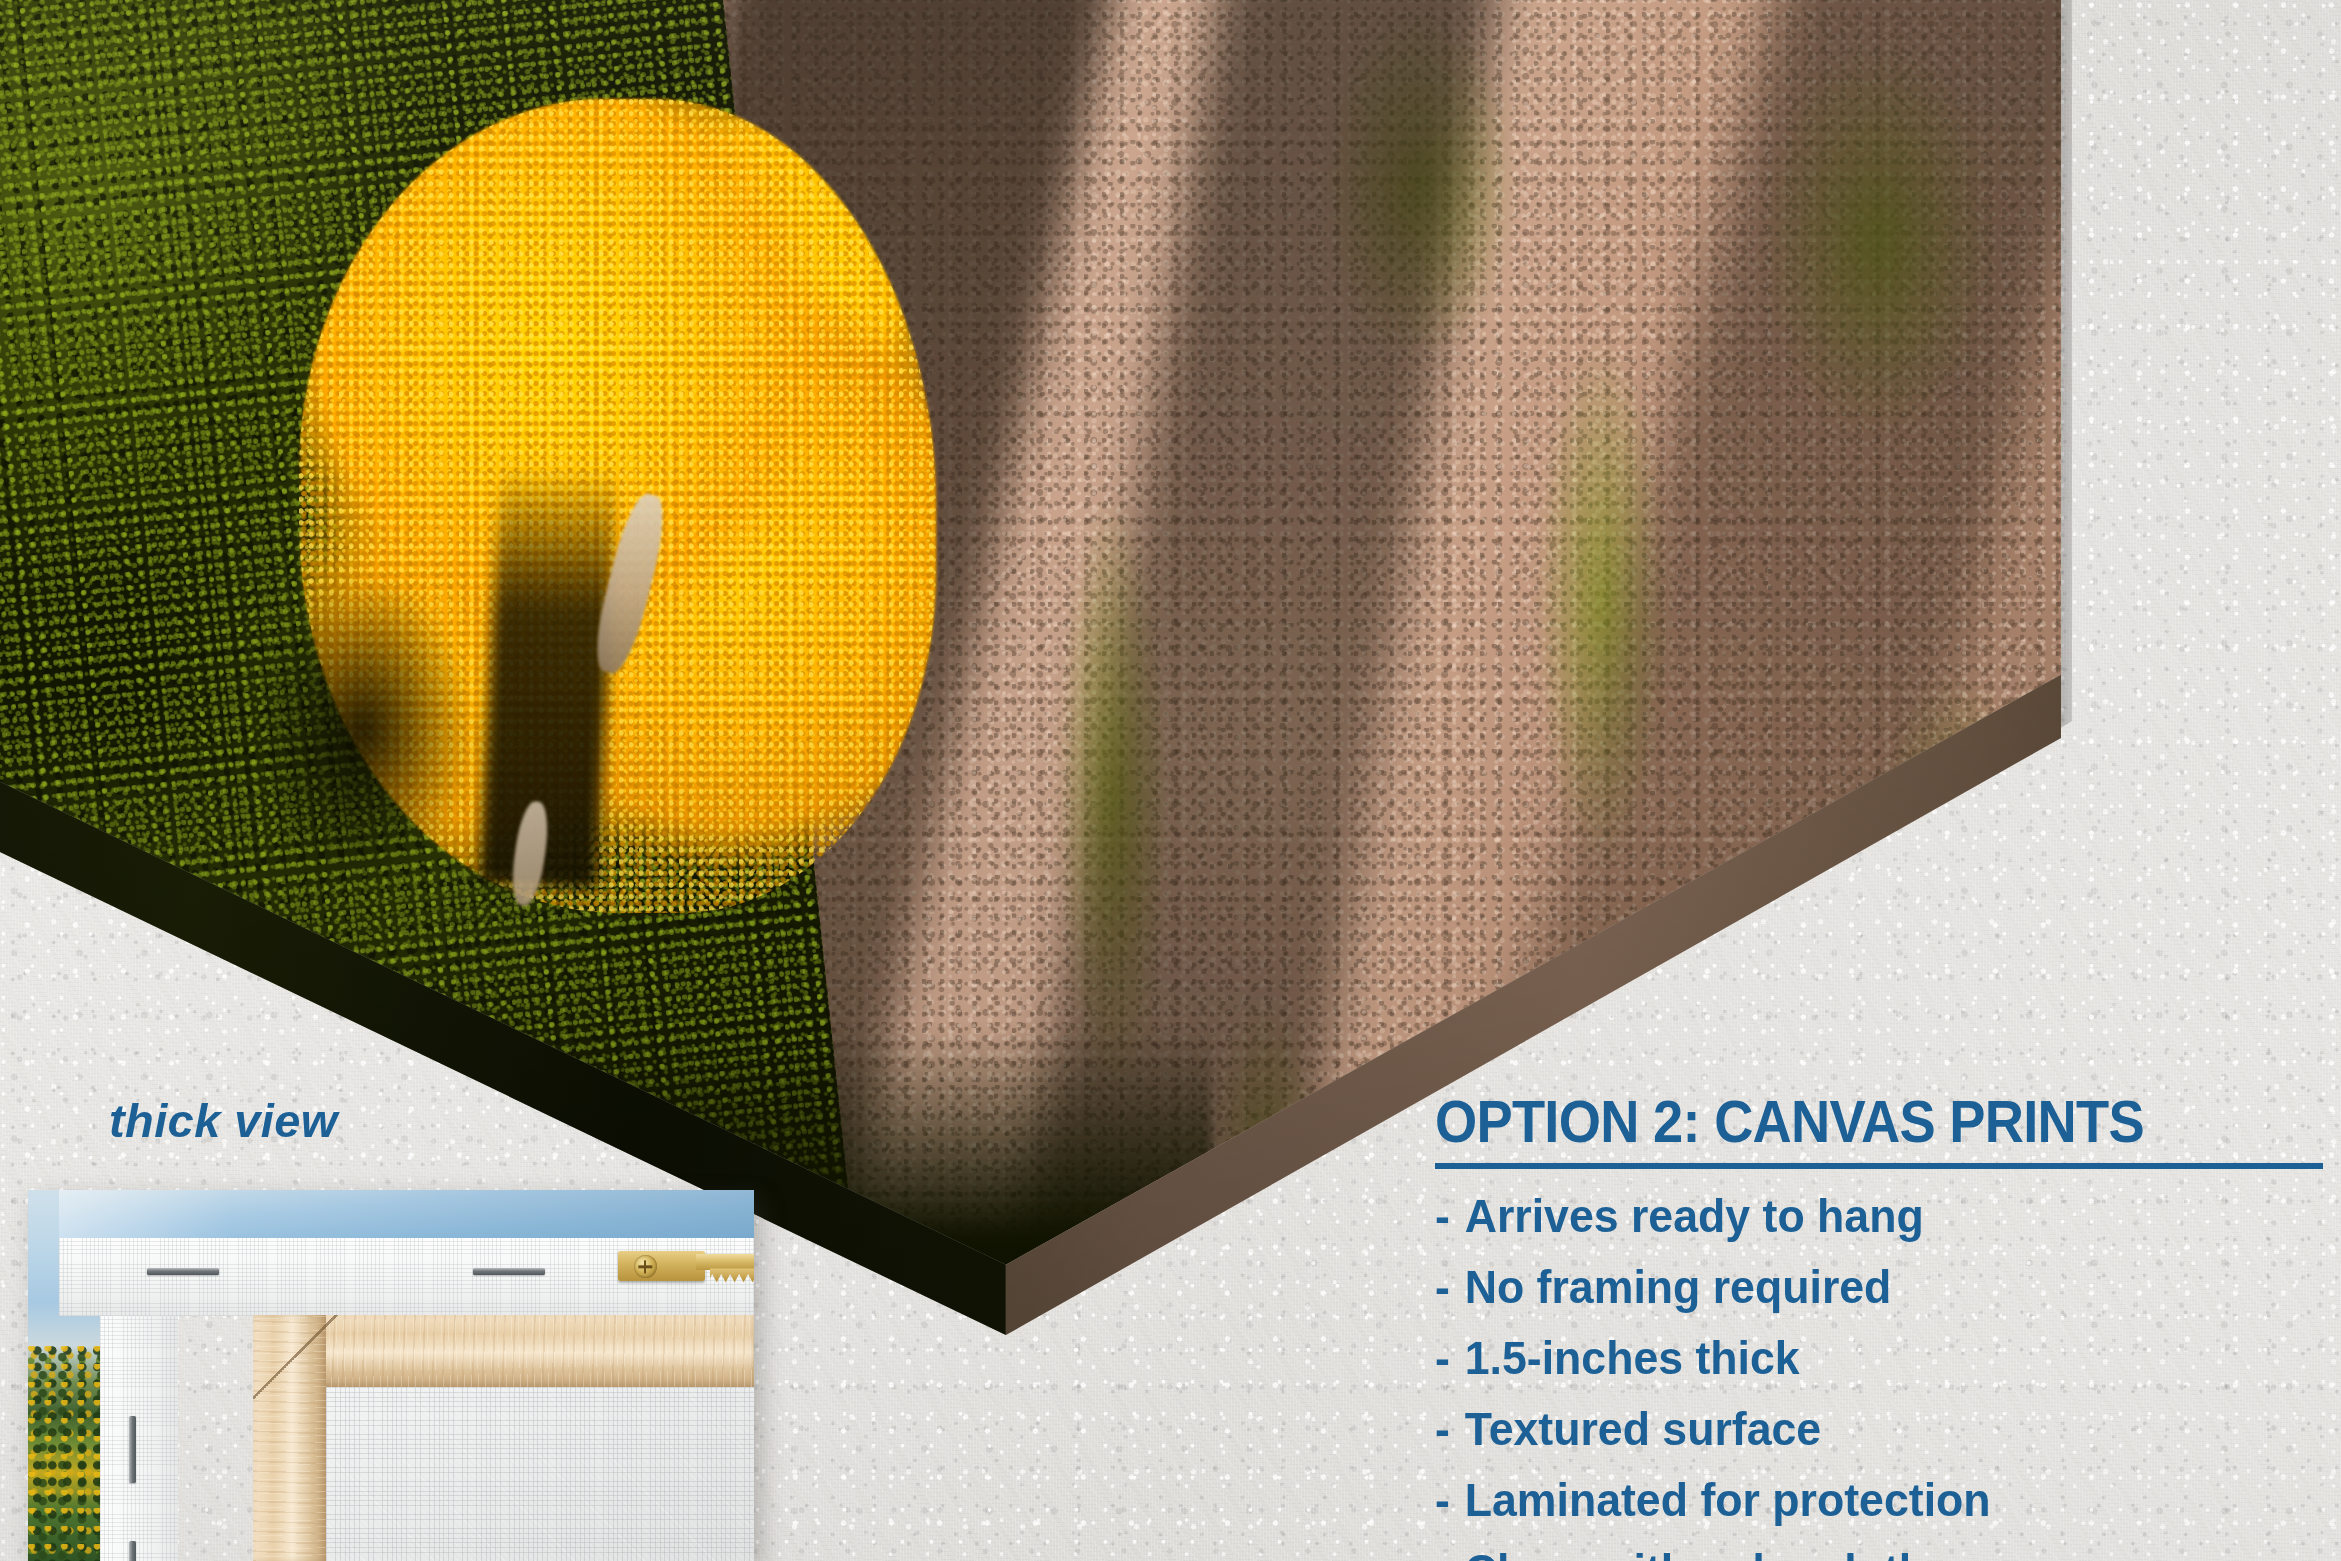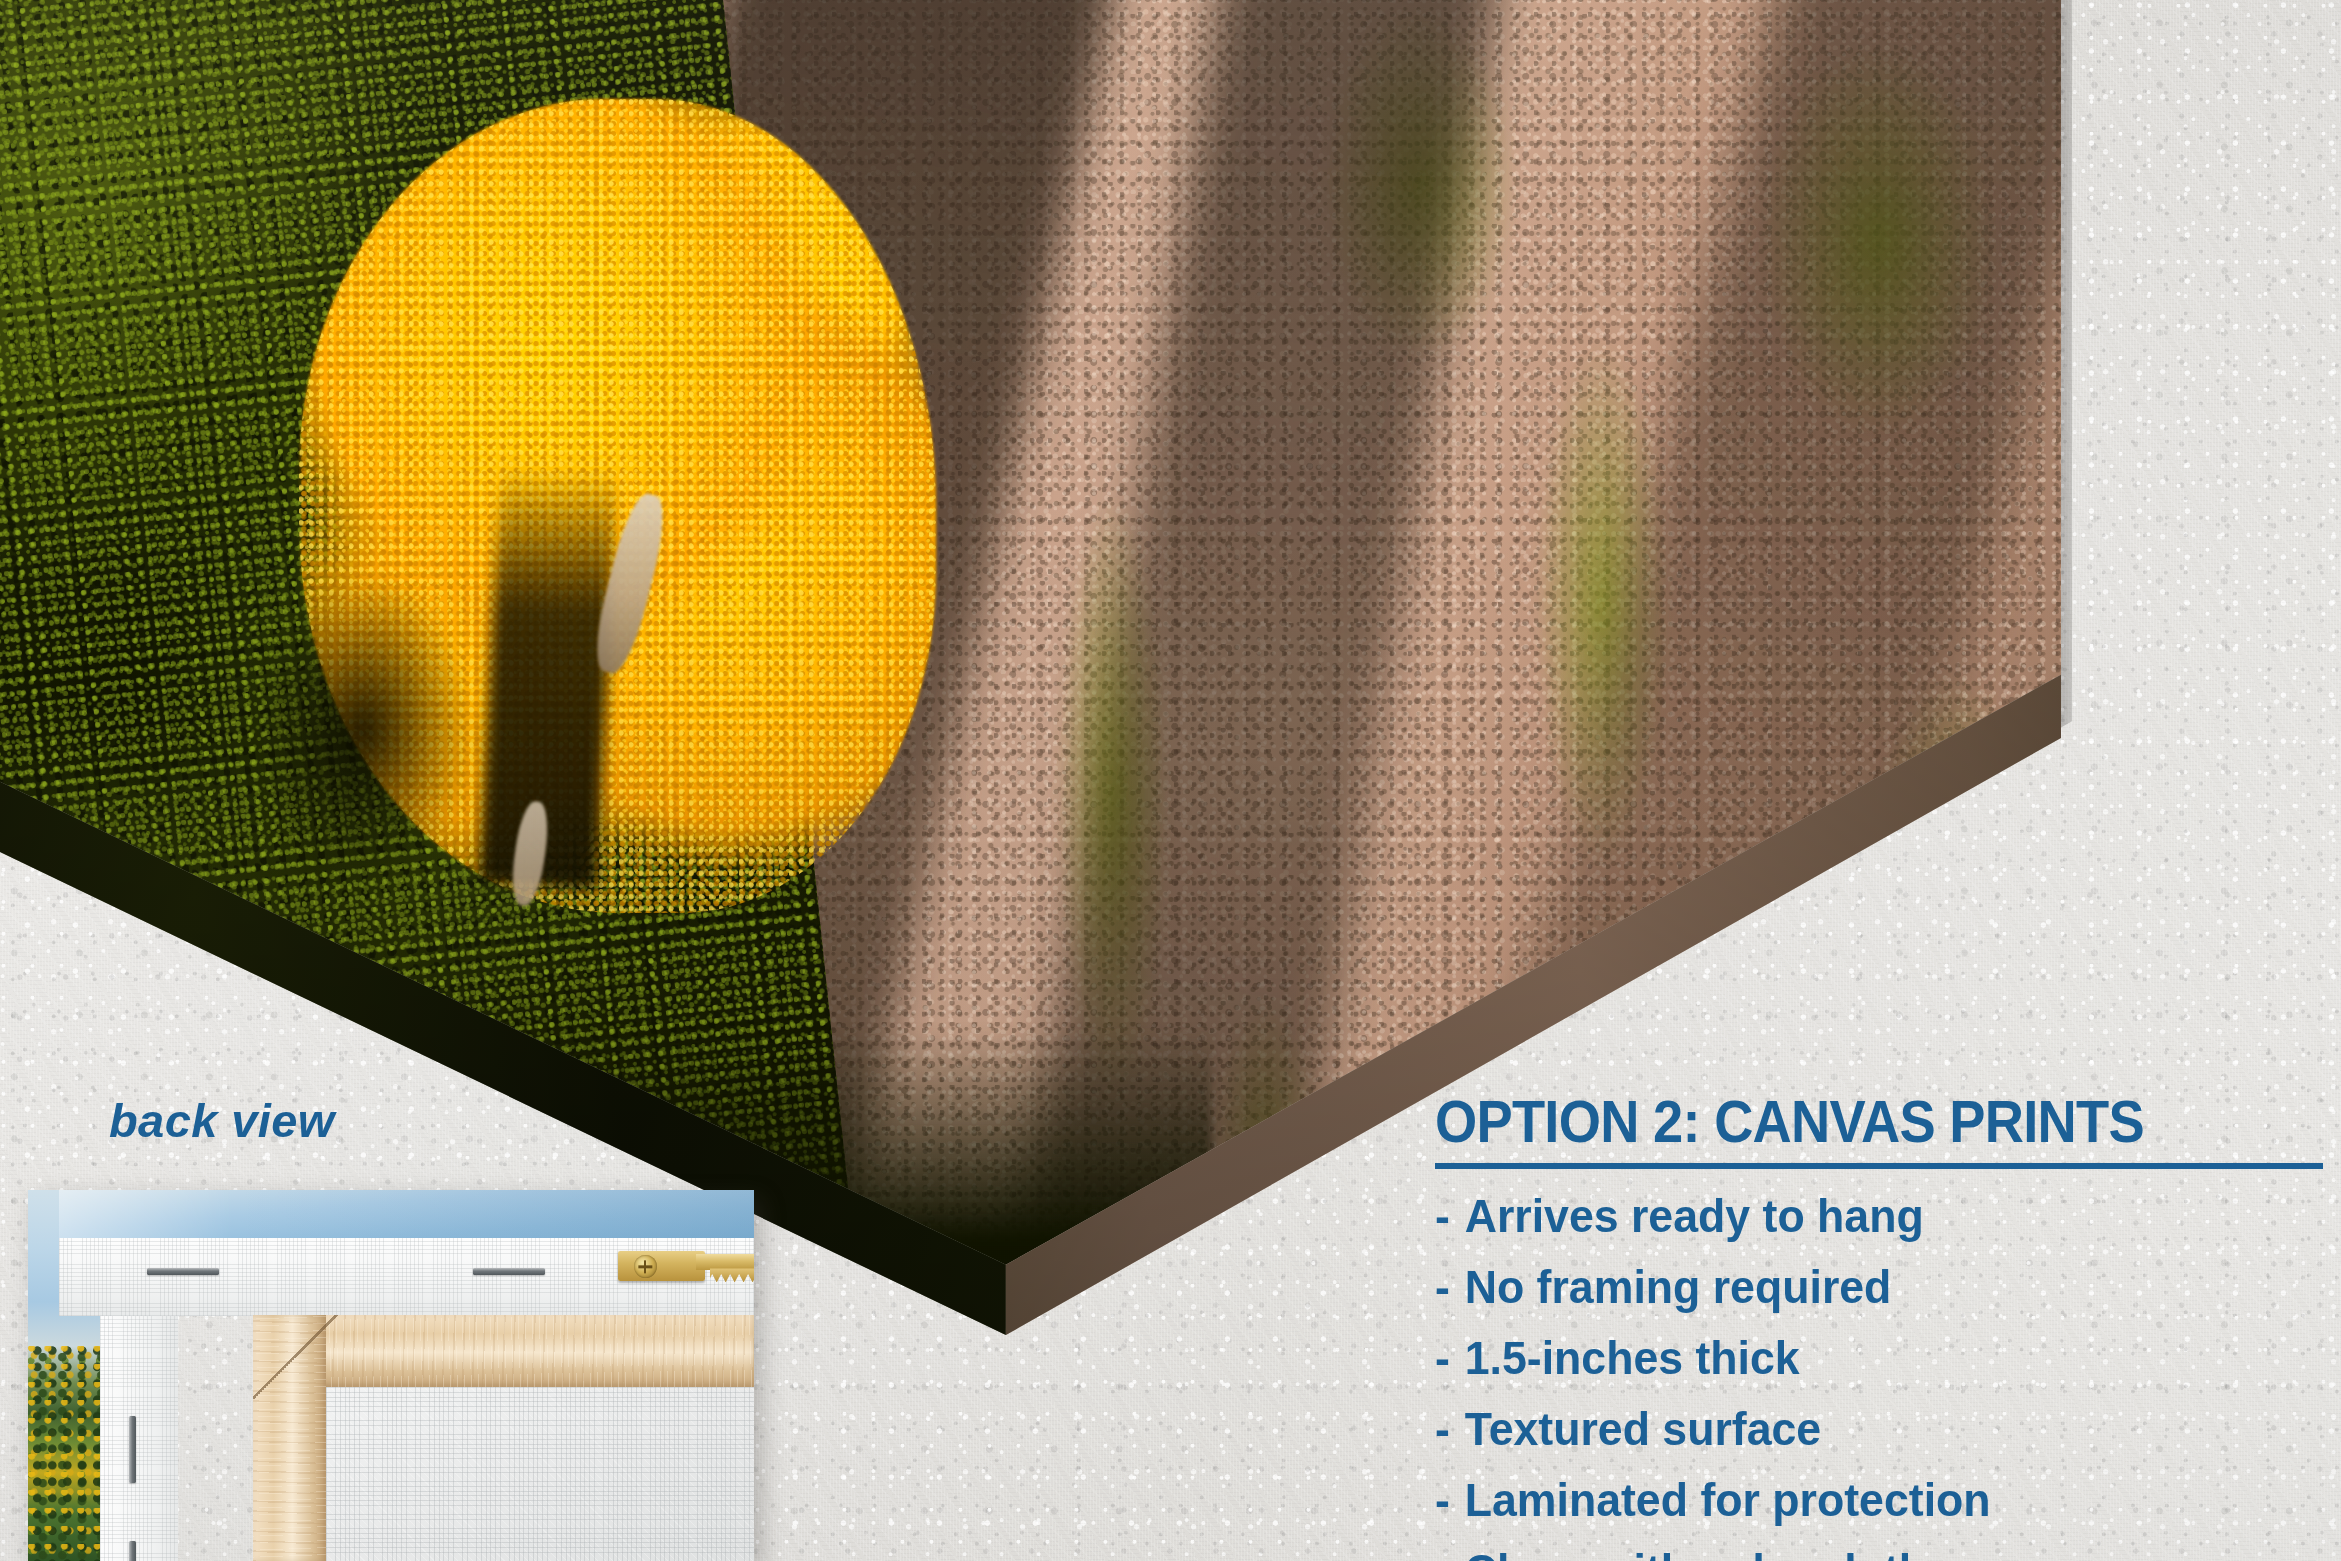--- a/index.html
+++ b/index.html
@@ -416,21 +416,21 @@
       <div class="edge-left-inner"></div>
       <div class="edge-left-shade"></div>
     </div>
 
     <div class="edge-right">
       <div class="edge-right-inner"></div>
       <div class="edge-right-shade"></div>
     </div>
   </div>
 
-  <div class="backview-label">back view</div>
+  <div class="backview-label">thick view</div>
 
   <div class="thumb">
     <div class="thumb-inner">
 
       <div class="thumb-print-left"></div>
       <div class="thumb-print-left-tex"></div>
       <div class="thumb-print-top"></div>
       <div class="thumb-print-top-shade"></div>
 
       <div class="thumb-band-top"></div>

